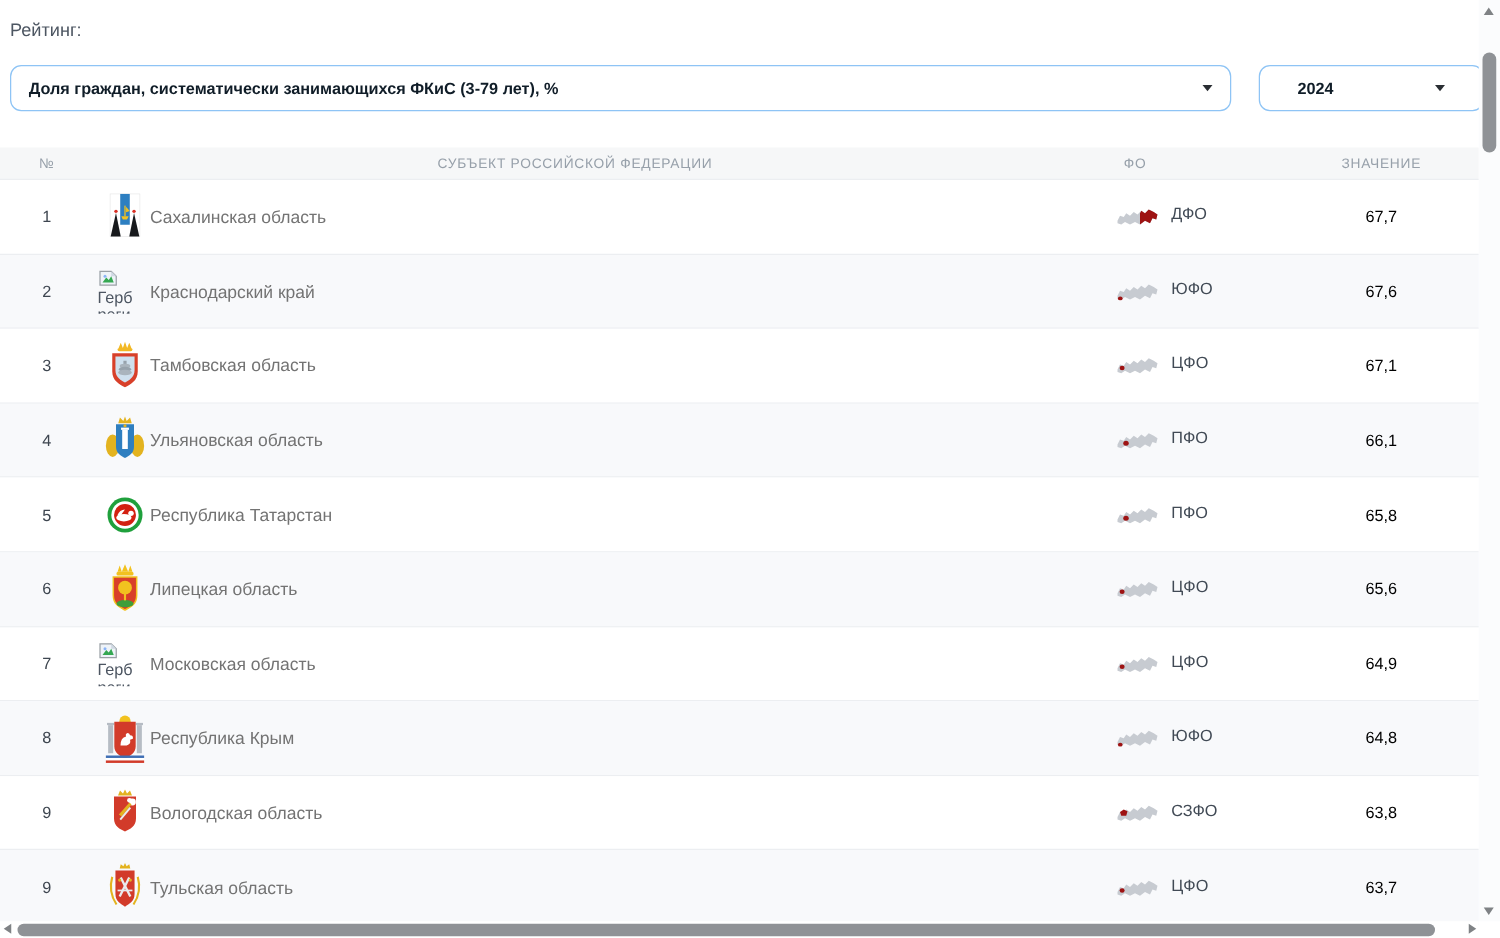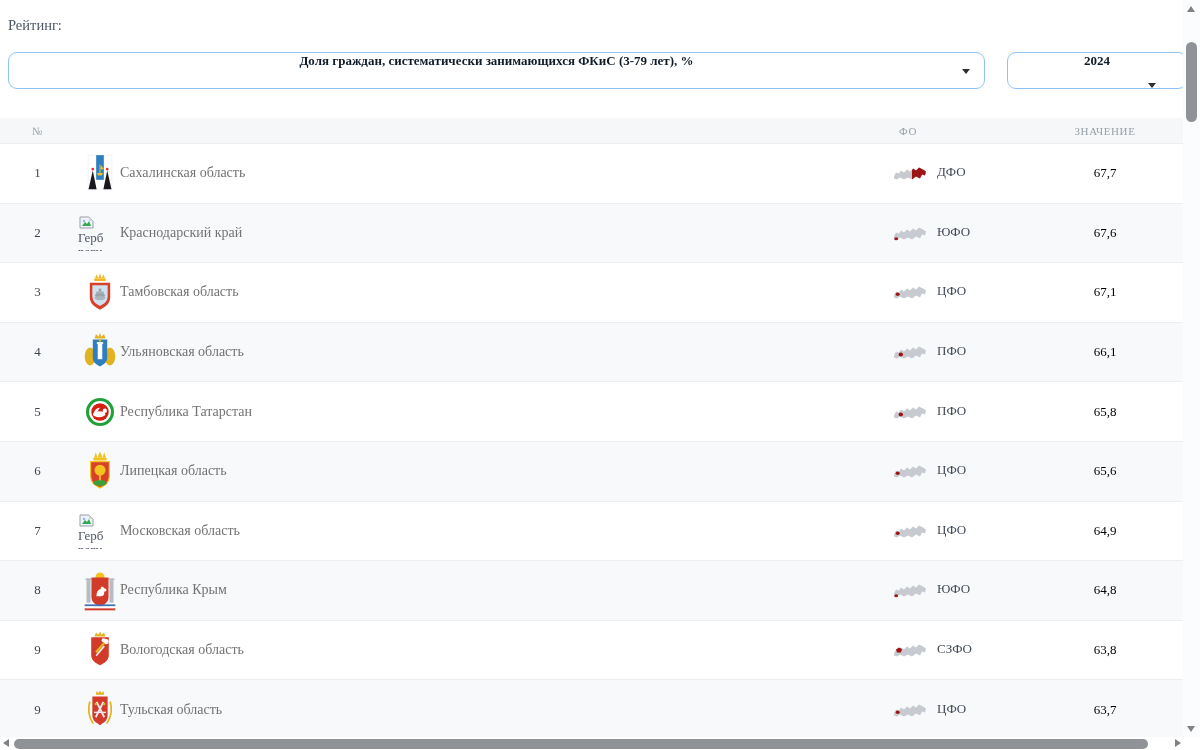--- a/index.html
+++ b/index.html
@@ -1,26 +1,26 @@
 <!DOCTYPE html>
 <html><head>
 <meta charset="utf-8">
 <style>
   html,body{margin:0;padding:0;}
   body{
     width:1200px;height:750px;overflow:hidden;background:#ffffff;
     font-family:"Liberation Sans","DejaVu Sans",sans-serif;
     position:relative;
   }
-  .app{position:absolute;inset:0;font-family:Liberation Serif, serif;}
+  .app{position:absolute;inset:0;}
   .filter-label{position:absolute;left:8px;top:17px;font-size:14.5px;color:#4d5662;}
   .select{
     position:absolute;height:37px;background:#fff;
     border:1.5px solid #8ec4f5;border-radius:9px;
-    display:flex;align-items:center;box-sizing:border-box;cursor:pointer;flex-direction:column;
+    display:flex;align-items:center;box-sizing:border-box;cursor:pointer;
   }
   .select.indicator{left:8px;top:52px;width:977px;padding:0 14px;}
   .select.year{left:1007px;top:52px;width:180px;padding:0 30px;gap:15px;}
   .select-value{font-size:13px;font-weight:bold;color:#101d28;white-space:nowrap;overflow:hidden;}
   .caret{
     margin-left:auto;width:0;height:0;
     border-left:4.5px solid transparent;border-right:4.5px solid transparent;
     border-top:5.5px solid #2a2e33;flex:none;
   }
   .table{position:absolute;left:0;top:118px;width:1183px;}
@@ -71,20 +71,21 @@
   </div>
 
   <div class="select year">
     <span class="select-value">2024</span>
     <span class="caret"></span>
   </div>
 
   <div class="table">
     <div class="thead">
       <div class="th th-rank">№</div>
+      <div class="th th-subject">СУБЪЕКТ РОССИЙСКОЙ ФЕДЕРАЦИИ</div>
       <div class="th th-fo">ФО</div>
       <div class="th th-value">ЗНАЧЕНИЕ</div>
     </div>
     <div class="tbody">
   <div class="row">
     <div class="cell rank">1</div>
     <div class="cell crest">
             <svg viewBox="0 0 40 48" width="34" height="44">
               <rect x="6" y="3" width="28" height="40" fill="#fff" stroke="#e6e6e6" stroke-width="0.6"></rect>
               <rect x="15.5" y="3" width="9" height="29" fill="#2d7fc1"></rect>

